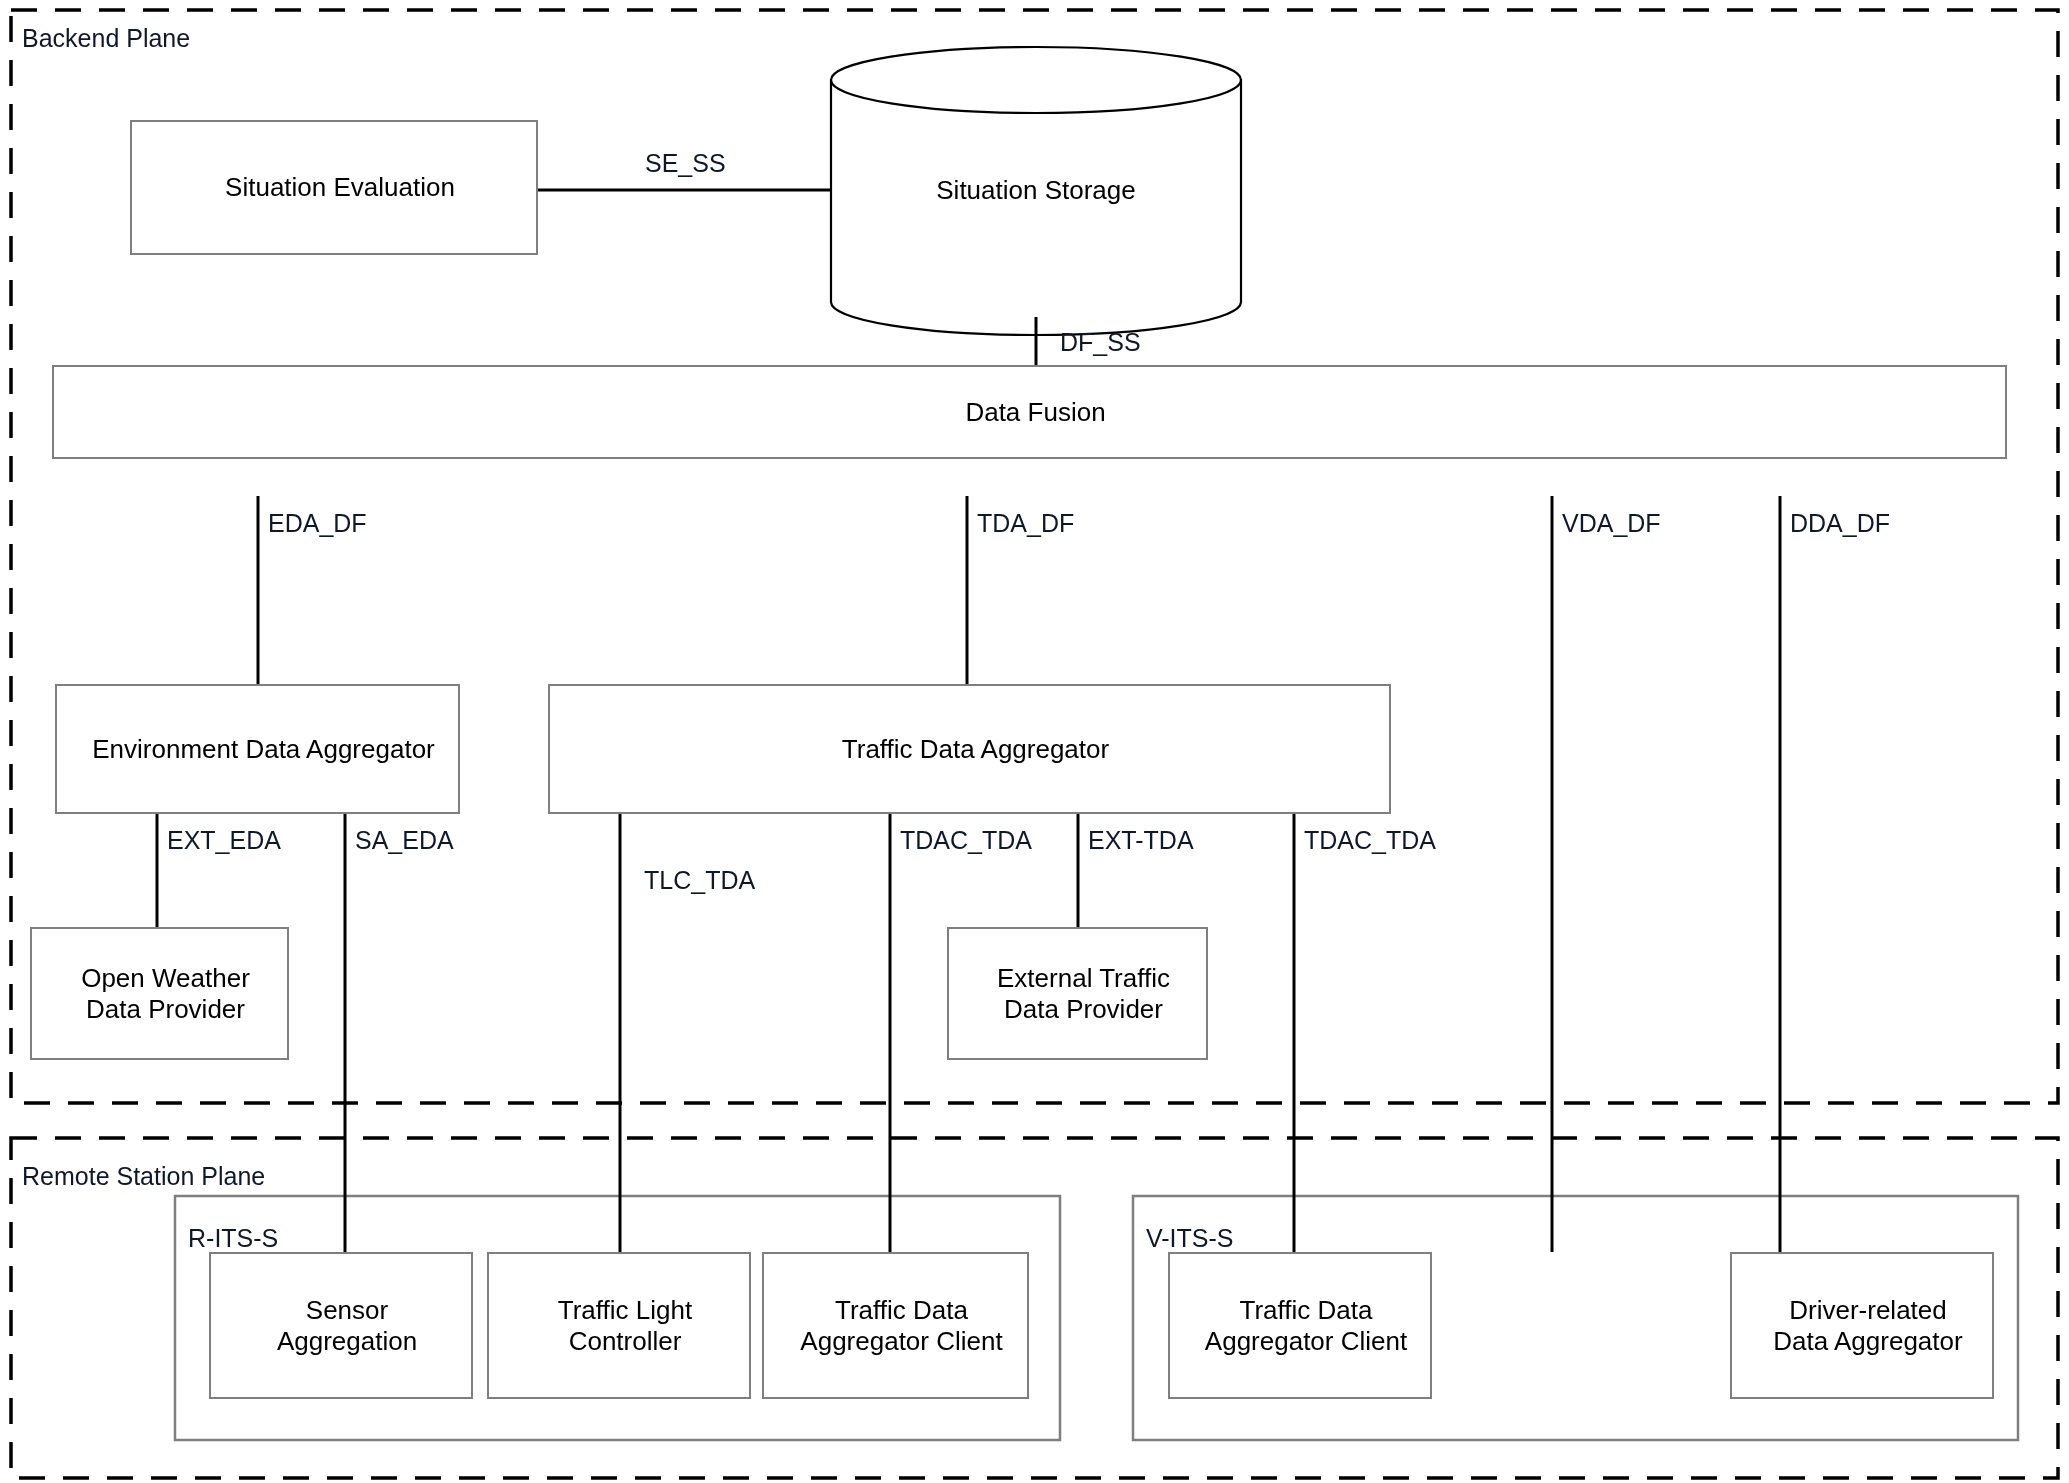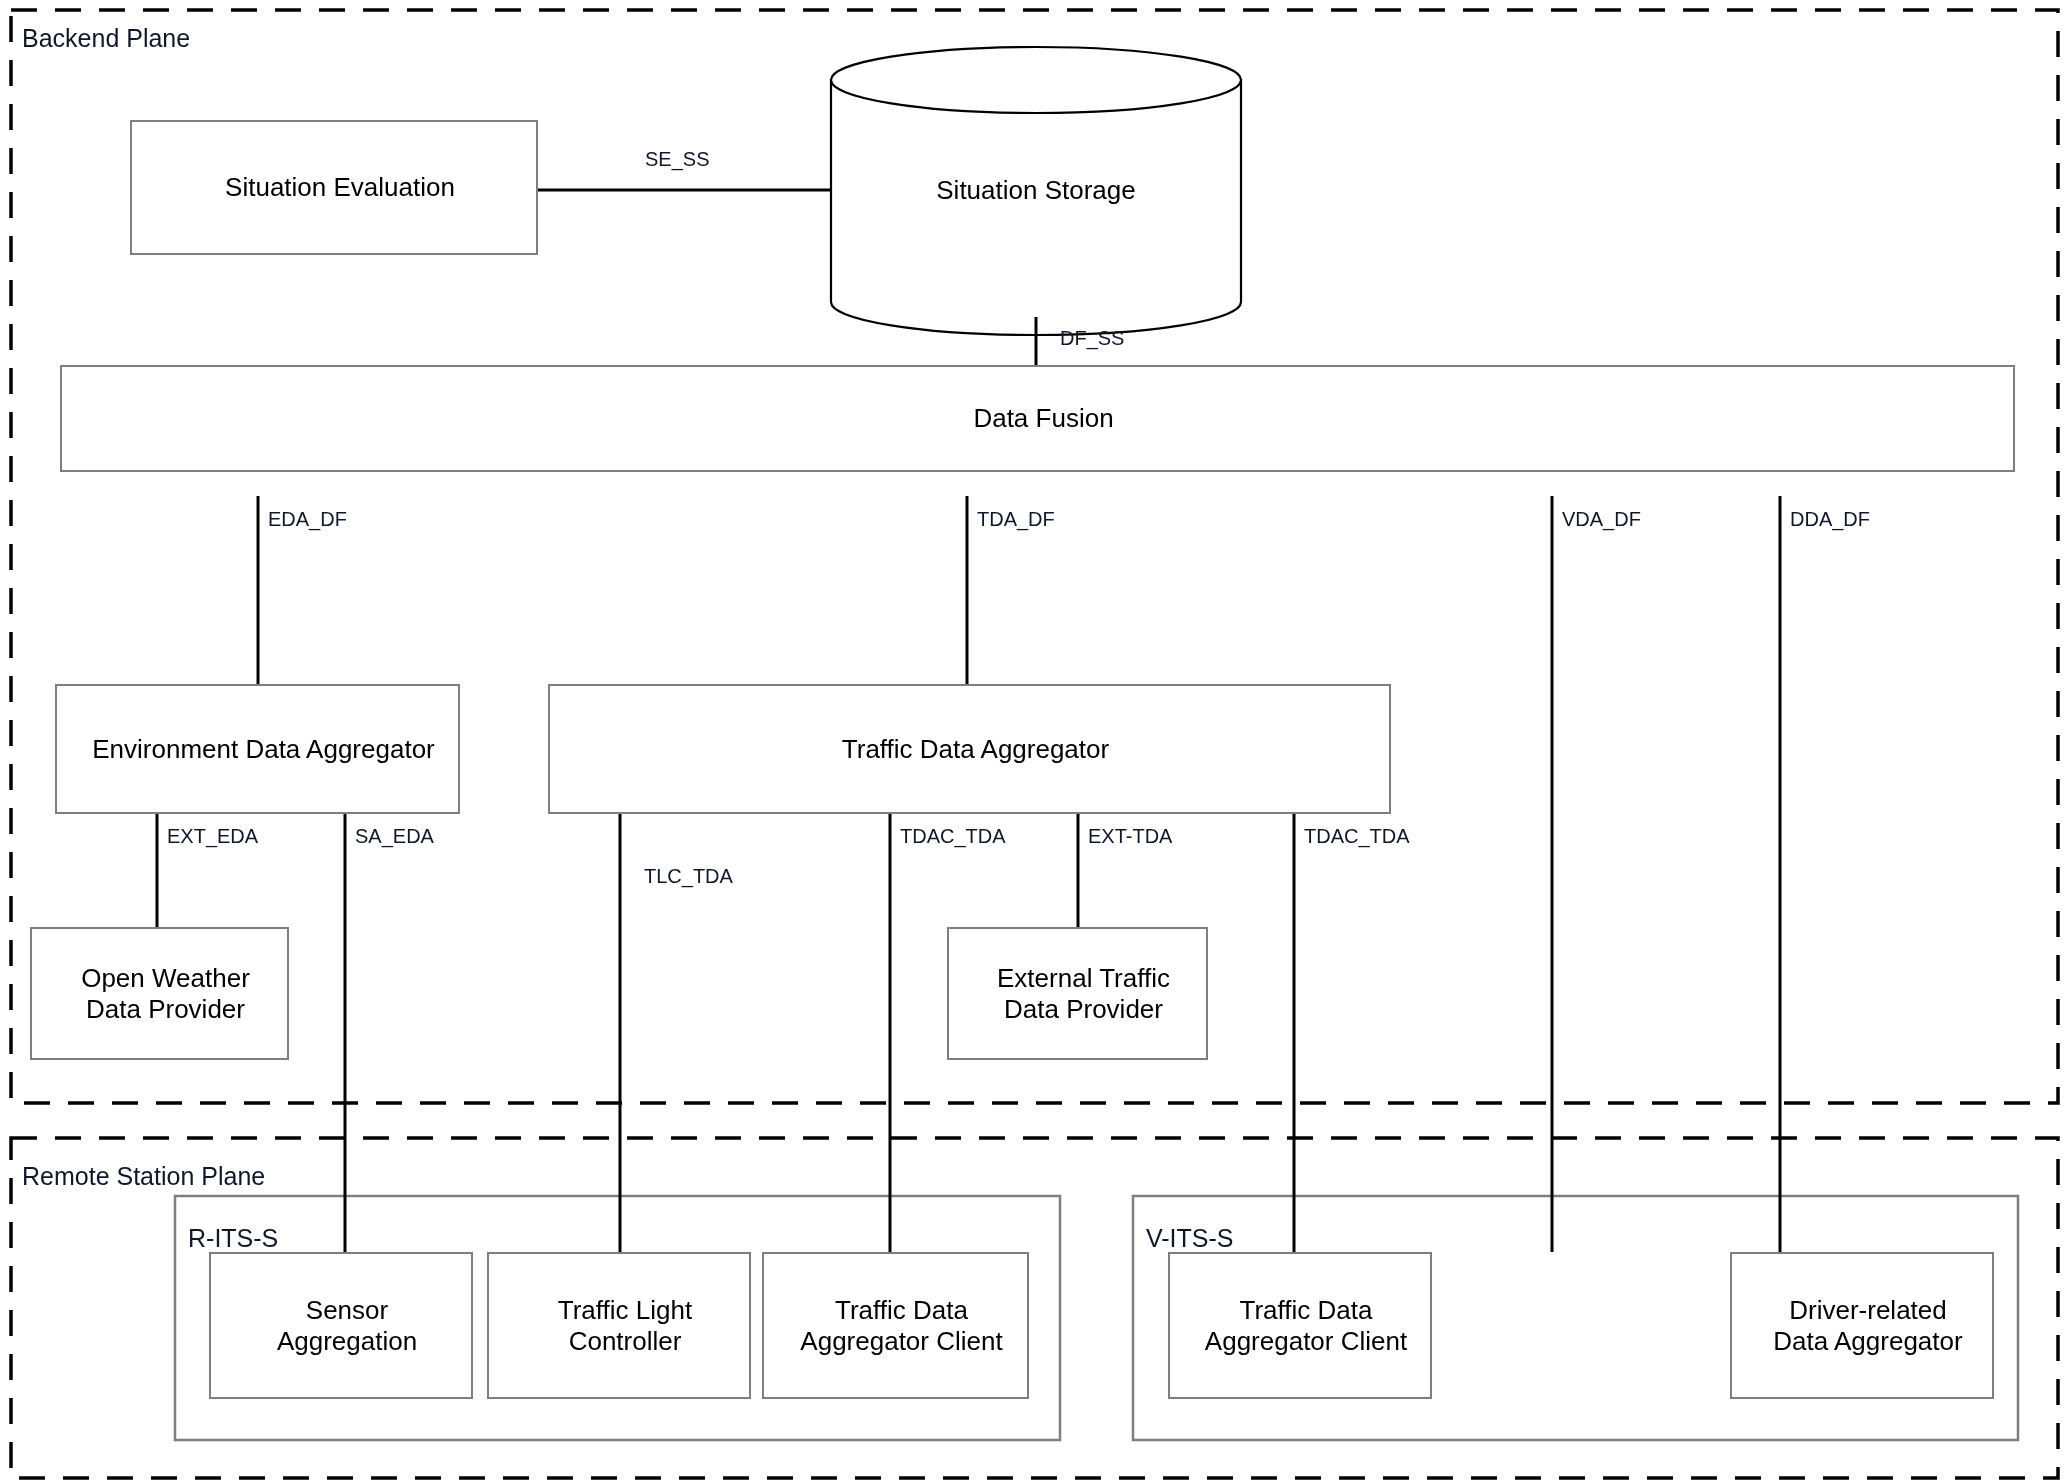--- a/index.html
+++ b/index.html
@@ -36,21 +36,21 @@
   }
   .group-title {
     font-size: 25px;
   }
   .node-label {
     font-size: 26px;
     text-align: center;
     width: 100%;
   }
   .edge-label {
-    font-size: 20px;
+    font-size: 25px;
   }
   .node-box {
     position: absolute;
     display: flex;
     align-items: center;
     justify-content: center;
     box-sizing: border-box;
     border: 2px solid #7f7f7f;
     background: transparent;
     padding-left: 12px;
@@ -109,21 +109,21 @@
   <div class="lbl group-title" style="left:1146px; top:1222px;">V-ITS-S</div>
 
   <div class="node-box" style="left:130px; top:120px; width:408px; height:135px;">
     <span class="node-label">Situation Evaluation</span>
   </div>
 
   <div style="position:absolute; left:831px; top:155px; width:410px; height:70px; display:flex; align-items:center; justify-content:center;">
     <span class="node-label">Situation Storage</span>
   </div>
 
-  <div class="node-box" style="left:60px; top:365px; width:1955px; height:107px;">
+  <div class="node-box" style="left:52px; top:365px; width:1955px; height:94px;">
     <span class="node-label">Data Fusion</span>
   </div>
 
   <div class="node-box" style="left:55px; top:684px; width:405px; height:130px;">
     <span class="node-label">Environment Data Aggregator</span>
   </div>
 
   <div class="node-box" style="left:548px; top:684px; width:843px; height:130px;">
     <span class="node-label">Traffic Data Aggregator</span>
   </div>

